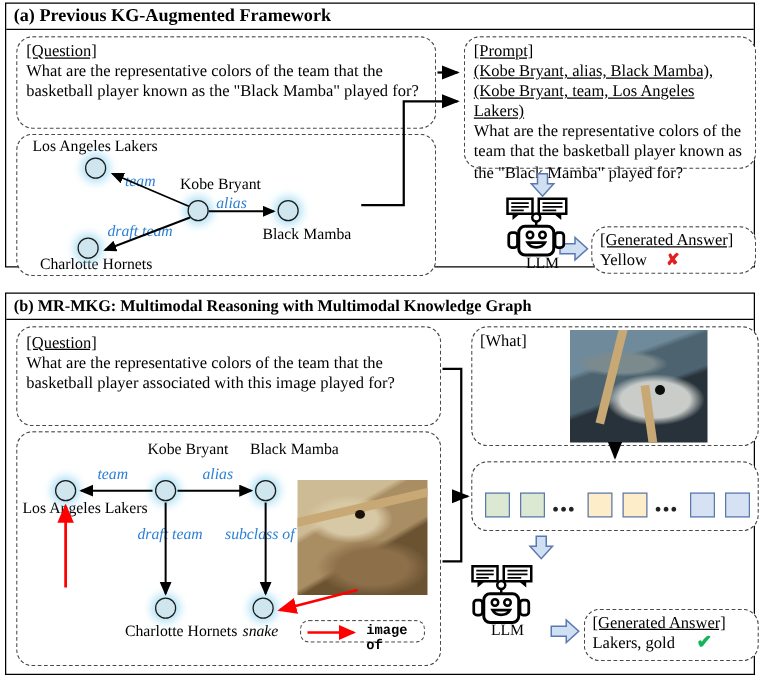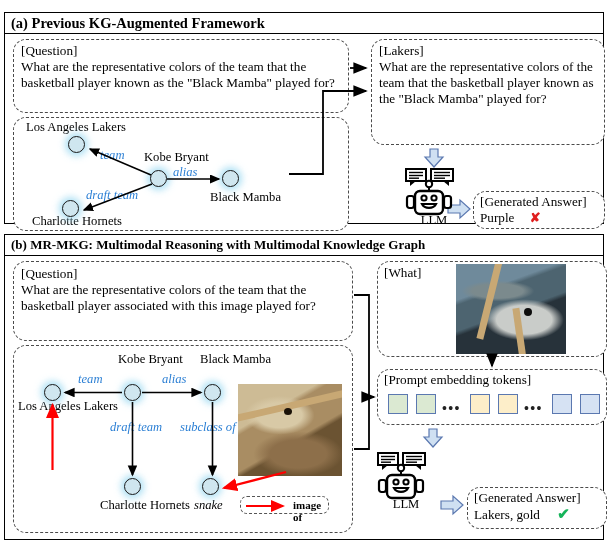--- a/index.html
+++ b/index.html
@@ -1,30 +1,30 @@
 <!DOCTYPE html>
 <html><head>
 <meta charset="utf-8">
 <style>
   html,body{margin:0;padding:0;background:#fff;}
   body{width:608px;height:544px;font-family:"Liberation Serif",serif;color:#000;}
   #root{position:relative;width:608px;height:544px;overflow:hidden;}
 
   .panel{position:absolute;left:4px;border:1.6px solid #000;background:#fff;box-sizing:border-box;}
-  #panel-a{top:12px;width:600px;height:212px;}
+  #panel-a{top:2px;width:600px;height:212px;}
   #panel-b{top:234px;width:600px;height:306px;}
 
   .panel-title{position:absolute;left:0;top:0;width:100%;height:21px;
     border-bottom:1.6px solid #000;box-sizing:border-box;
     font-weight:bold;font-size:14.5px;line-height:20px;padding-left:6px;white-space:nowrap;}
   #panel-b .panel-title{font-size:13px;}
 
   .dbox{position:absolute;border:1.4px dashed #4a4a4a;border-radius:13px;box-sizing:border-box;background:#fff;}
   .btext{font-size:13.2px;line-height:16.1px;}
-  .tag{display:block;}
+  .tag{display:block;text-decoration:underline;}
 
   
   #a-question{left:8px;top:26px;width:336px;height:74px;padding:3px 6px 0 7px;}
   #a-kg{left:8px;top:104px;width:336px;height:114px;}
   #a-prompt{left:366px;top:26px;width:234px;height:106px;padding:3px 6px 0 7px;}
   #a-answer{left:468px;top:178px;width:132px;height:38px;padding:2px 5px 0 6px;}
 
   
   #b-question{left:8px;top:26px;width:340px;height:80px;padding:4px 6px 0 7px;}
   #b-kg{left:8px;top:110px;width:340px;height:188px;}
@@ -113,21 +113,22 @@
             <path d="M0,0 L7,3 L0,6 z" fill="#000"></path>
           </marker>
         </defs>
         <line x1="137" y1="57" x2="76" y2="31" stroke="#000" stroke-width="1.5" marker-end="url(#arrA)"></line>
         <line x1="153" y1="61" x2="205" y2="61" stroke="#000" stroke-width="1.5" marker-end="url(#arrA)"></line>
         <line x1="138" y1="66" x2="70" y2="92" stroke="#000" stroke-width="1.5" marker-end="url(#arrA)"></line>
       </svg>
     </div>
 
     <div class="dbox btext" id="a-prompt">
-      <span class="tag">[Lakers]</span>
+      <span class="tag">[Prompt]</span>
+      <span class="tag">(Kobe Bryant, alias, Black Mamba), (Kobe Bryant, team, Los Angeles Lakers)</span>
       <span>What are the representative colors of the team that the basketball player known as the "Black Mamba" played for?</span>
     </div>
 
     <svg class="ov" width="600" height="226">
       <defs>
         <marker id="arrK" markerWidth="8" markerHeight="8" refX="7" refY="3.2" orient="auto">
           <path d="M0,0 L8,3.2 L0,6.4 z" fill="#000"></path>
         </marker>
       </defs>
       <line x1="345" y1="55" x2="361" y2="55" stroke="#000" stroke-width="1.8" marker-end="url(#arrK)"></line>
@@ -157,21 +158,21 @@
         <rect x="41" y="29" width="7" height="12" rx="2.4" fill="#fff" stroke="#000" stroke-width="2.2"></rect>
         <circle cx="21" cy="31" r="2.6" fill="#fff" stroke="#000" stroke-width="2"></circle>
         <circle cx="31" cy="31" r="2.6" fill="#fff" stroke="#000" stroke-width="2"></circle>
         <path d="M19,37 A7.5,6 0 0 0 33,37 z" fill="#fff" stroke="#000" stroke-width="2.2"></path>
       </svg>
       <span class="llm-lbl" style="left:0;top:46px;">LLM</span>
     </div>
 
     <div class="dbox btext" id="a-answer">
       <span class="tag">[Generated Answer]</span>
-      <span>Purple</span>
+      <span>Yellow</span>
       <span class="xmark" style="margin-left:12px;">✘</span>
     </div>
   </div>
 
   <div class="panel" id="panel-b">
     <div class="panel-title">(b) MR-MKG: Multimodal Reasoning with Multimodal Knowledge Graph</div>
 
     <div class="dbox btext" id="b-question">
       <span class="tag">[Question]</span>
       <span>What are the representative colors of the team that the basketball player associated with this image played for?</span>
@@ -211,21 +212,21 @@
         </defs>
         <line x1="108" y1="46.5" x2="51" y2="46.5" stroke="#000" stroke-width="1.6" marker-end="url(#arrB)"></line>
         <line x1="128" y1="46.5" x2="187" y2="46.5" stroke="#000" stroke-width="1.6" marker-end="url(#arrB)"></line>
         <line x1="118.5" y1="56" x2="118.5" y2="129" stroke="#000" stroke-width="1.6" marker-end="url(#arrB)"></line>
         <line x1="198.5" y1="56" x2="198.5" y2="129" stroke="#000" stroke-width="1.6" marker-end="url(#arrB)"></line>
         <line x1="38.5" y1="124" x2="38.5" y2="59" stroke="#ff0000" stroke-width="2.2" marker-end="url(#arrR)"></line>
         <line x1="272" y1="126" x2="210" y2="142" stroke="#ff0000" stroke-width="2.2" marker-end="url(#arrR)"></line>
       </svg>
 
 
-      <div class="legend" style="left:226px;top:150px;width:89px;">
+      <div class="legend" style="left:226px;top:150px;width:100px;font-family:Liberation Mono, monospace;">
         <svg width="44" height="14" style="position:absolute;left:4px;top:2px;">
           <defs>
             <marker id="arrR2" markerWidth="7" markerHeight="7" refX="6" refY="3" orient="auto">
               <path d="M0,0 L7,3 L0,6 z" fill="#ff0000"></path>
             </marker>
           </defs>
           <line x1="1" y1="7" x2="38" y2="7" stroke="#ff0000" stroke-width="2" marker-end="url(#arrR2)"></line>
         </svg>
         <span style="position:absolute;left:52px;top:2px;">image of</span>
       </div>
@@ -234,21 +235,20 @@
     <div class="dbox" id="b-image">
       <span class="btext" style="position:absolute;left:6px;top:3px;">[What]</span>
       <div class="photo snake-a" style="left:78px;top:2px;width:110px;height:90px;">
         <div class="branch" style="left:30px;top:-4px;width:7px;height:80px;transform:rotate(14deg);"></div>
         <div class="branch" style="left:60px;top:44px;width:7px;height:52px;transform:rotate(-8deg);"></div>
         <div style="position:absolute;left:68px;top:44px;width:8px;height:8px;border-radius:50%;background:#0d0d0d;"></div>
       </div>
     </div>
 
     <div class="dbox" id="b-tokens">
-      <span class="btext" style="position:absolute;left:6px;top:2px;">[Prompt embedding tokens]</span>
       <div class="tok g" style="left:10px;top:24px;"></div>
       <div class="tok g" style="left:38px;top:24px;"></div>
       <div class="dots" style="left:64px;top:32px;">•••</div>
       <div class="tok y" style="left:92px;top:24px;"></div>
       <div class="tok y" style="left:120px;top:24px;"></div>
       <div class="dots" style="left:146px;top:32px;">•••</div>
       <div class="tok b" style="left:174px;top:24px;"></div>
       <div class="tok b" style="left:202px;top:24px;"></div>
     </div>
 

